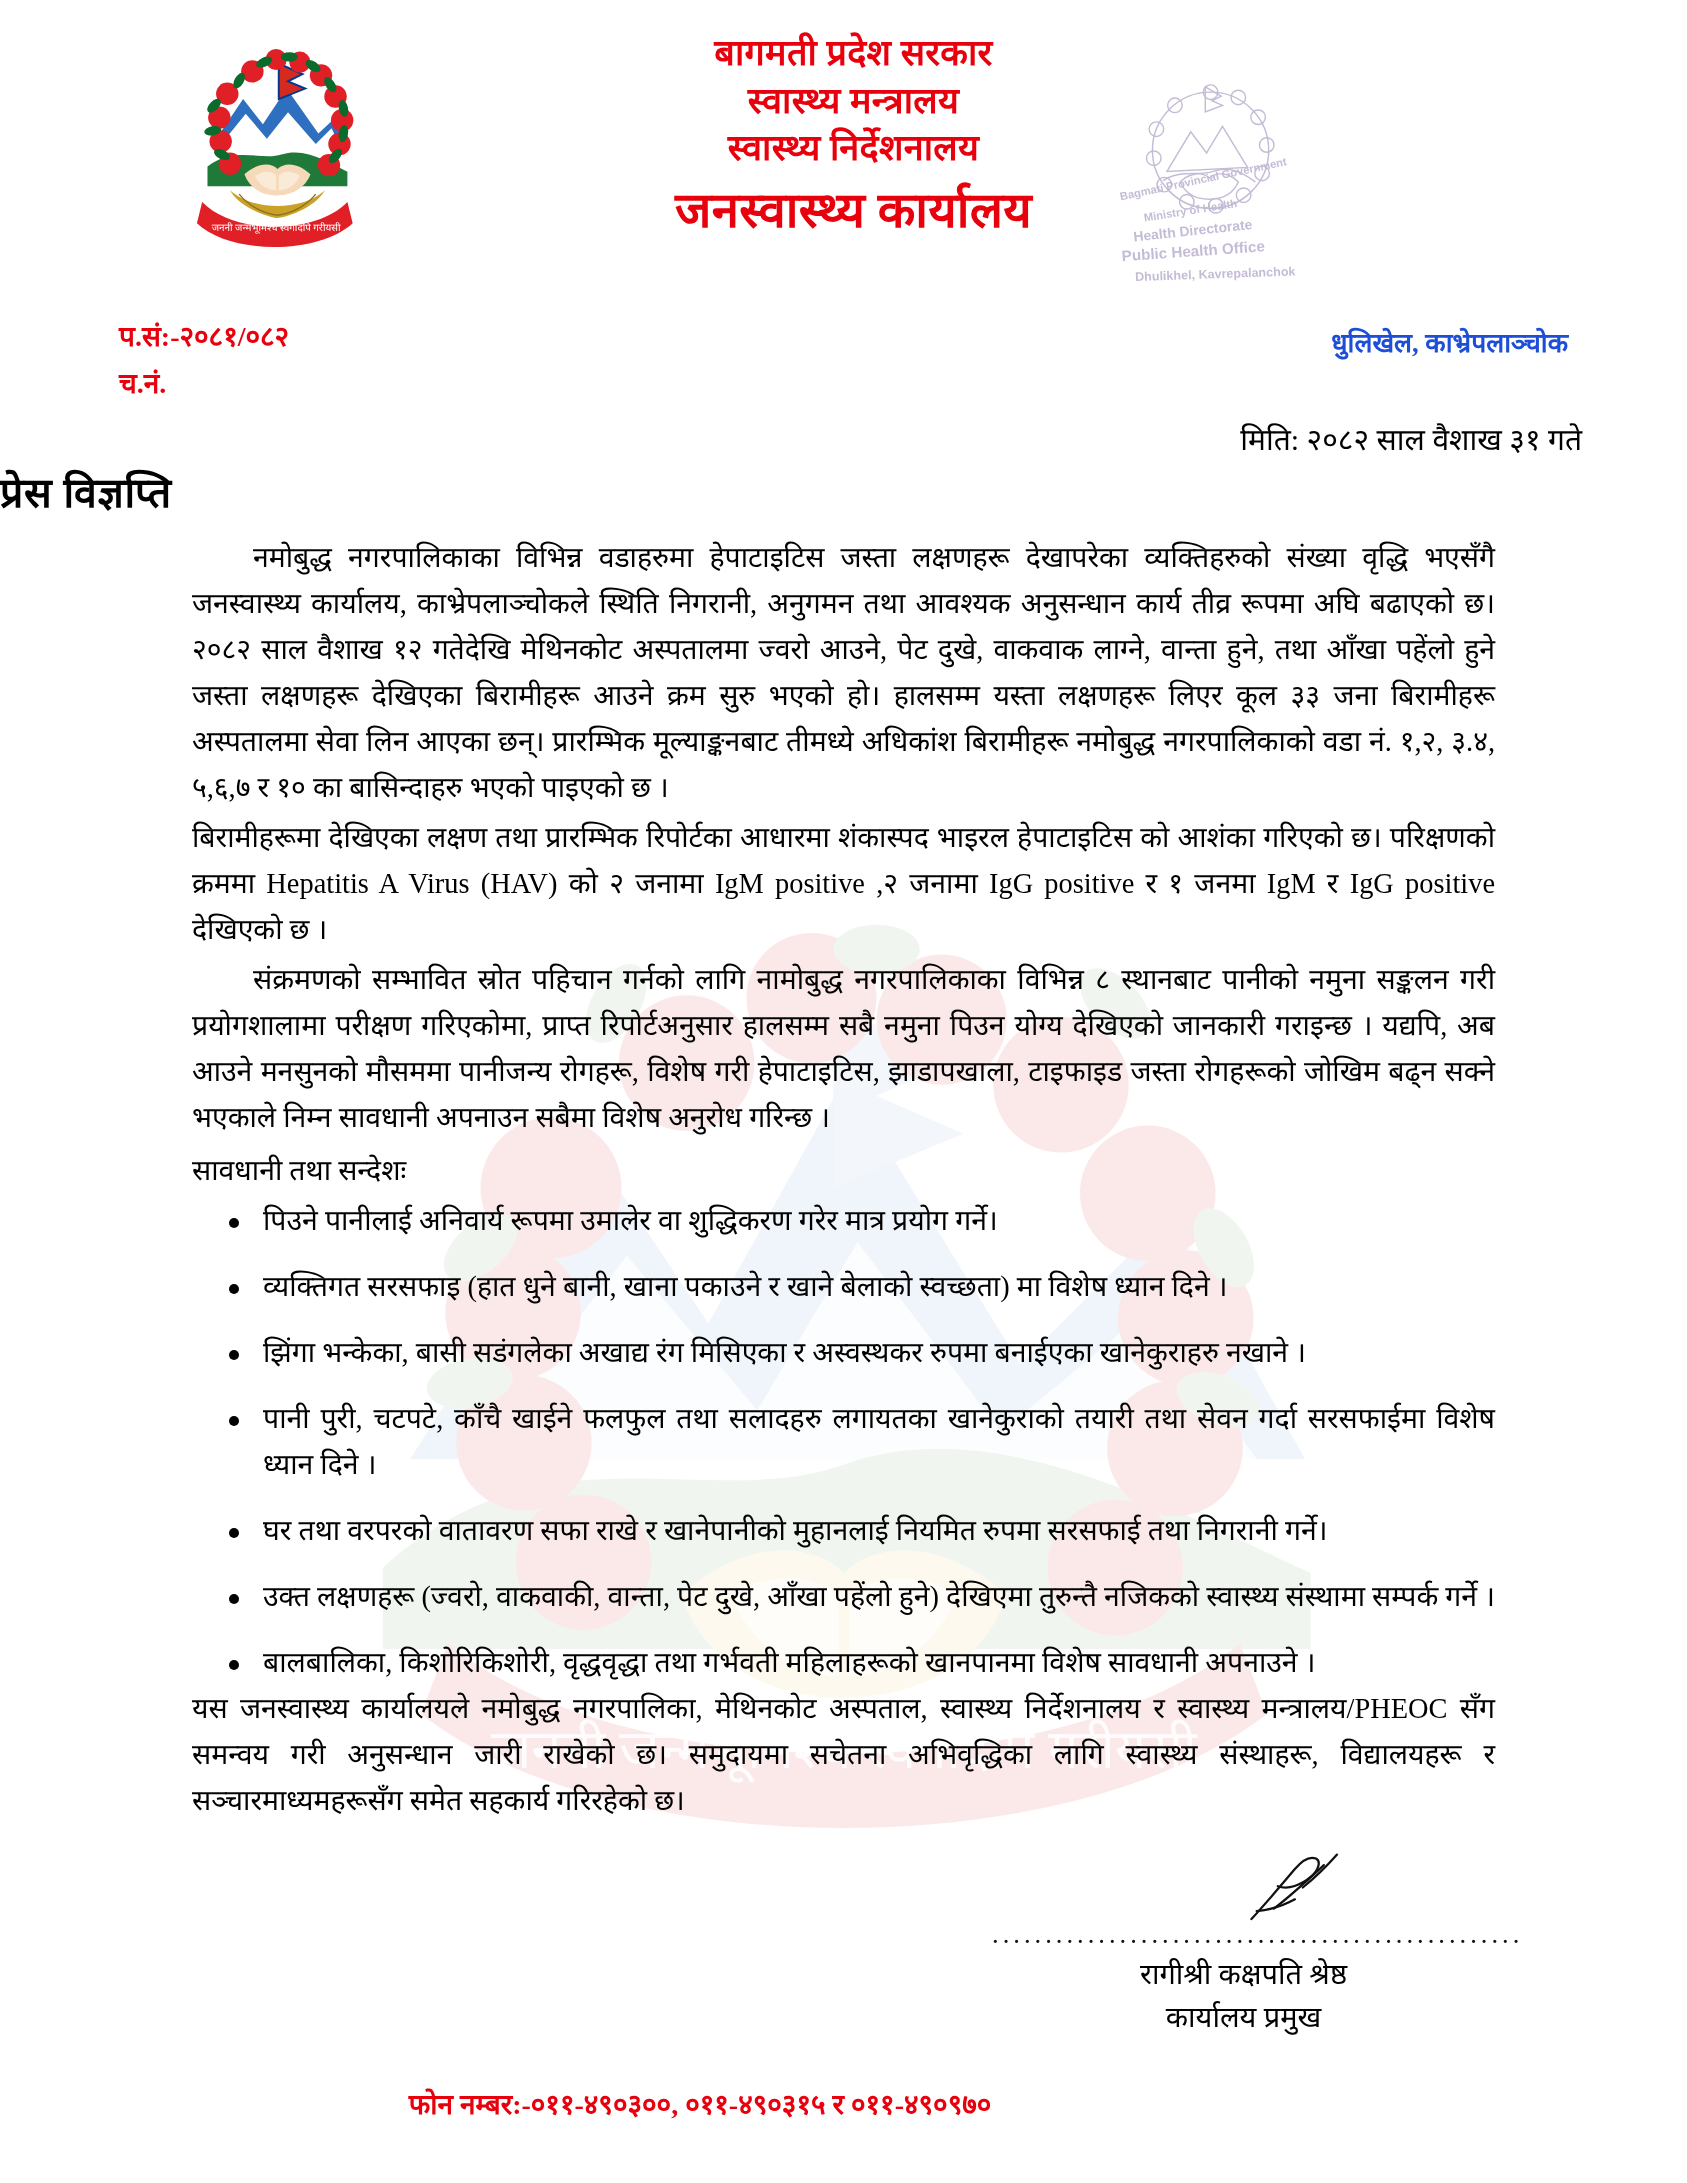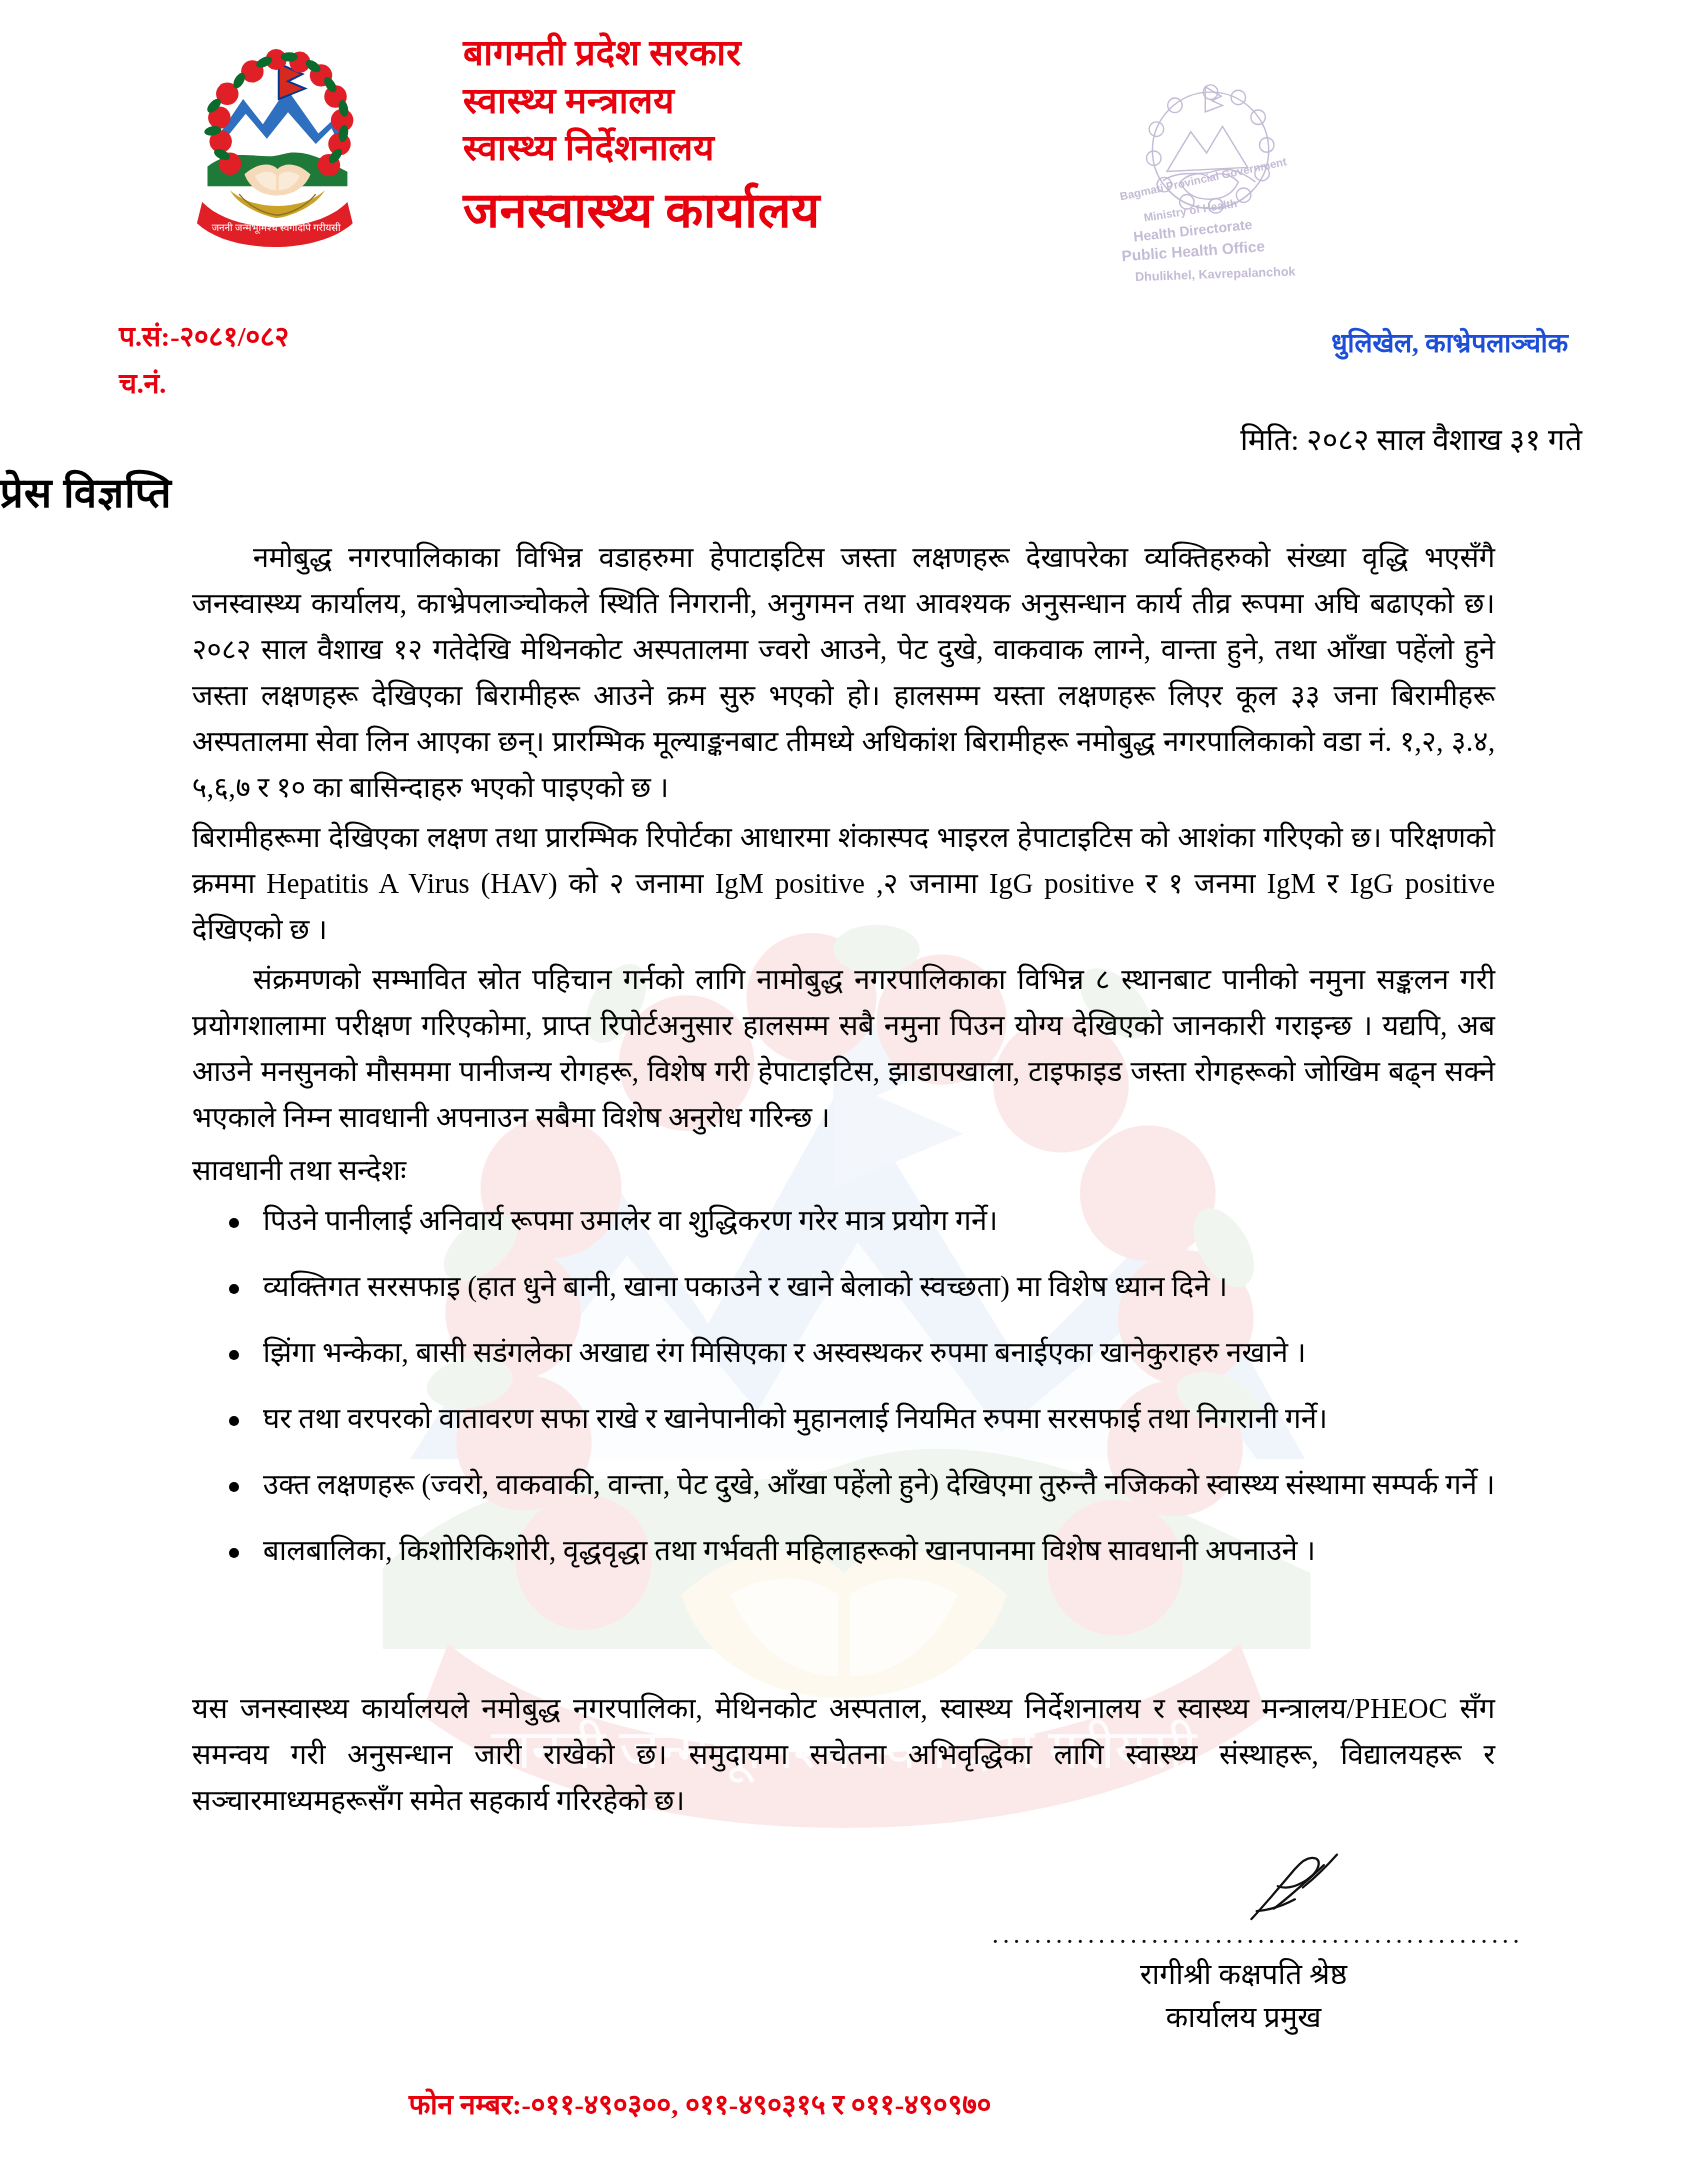--- a/index.html
+++ b/index.html
@@ -45,21 +45,21 @@
     left: 189px;
     top: 25px;
     width: 165px;
     height: 238px;
   }
   #header-titles {
     position: absolute;
     left: 463px;
     top: 30px;
     width: 781px;
-    text-align: left;
+    text-align: center;
     color: #e8000d;
   }
   .hdr-line {
     font-weight: bold;
     letter-spacing: 0.3px;
     line-height: 1.32;
     white-space: nowrap;
   }
   .hdr-1 { font-size: 36px; }
   .hdr-2 { font-size: 36px; }
@@ -380,20 +380,21 @@
     <p class="para indent">नमोबुद्ध नगरपालिकाका विभिन्न वडाहरुमा हेपाटाइटिस जस्ता लक्षणहरू देखापरेका व्यक्तिहरुको संख्या वृद्धि भएसँगै जनस्वास्थ्य कार्यालय, काभ्रेपलाञ्चोकले स्थिति निगरानी, अनुगमन तथा आवश्यक अनुसन्धान कार्य तीव्र रूपमा अघि बढाएको छ। २०८२ साल वैशाख १२ गतेदेखि मेथिनकोट अस्पतालमा ज्वरो आउने, पेट दुखे, वाकवाक लाग्ने, वान्ता हुने, तथा आँखा पहेंलो हुने जस्ता लक्षणहरू देखिएका बिरामीहरू आउने क्रम सुरु भएको हो। हालसम्म यस्ता लक्षणहरू लिएर कूल ३३ जना बिरामीहरू अस्पतालमा सेवा लिन आएका छन्। प्रारम्भिक मूल्याङ्कनबाट तीमध्ये अधिकांश बिरामीहरू नमोबुद्ध नगरपालिकाको वडा नं. १,२, ३.४, ५,६,७ र १० का बासिन्दाहरु भएको पाइएको छ ।</p>
     <p class="para">बिरामीहरूमा देखिएका लक्षण तथा प्रारम्भिक रिपोर्टका आधारमा शंकास्पद भाइरल हेपाटाइटिस को आशंका गरिएको छ। परिक्षणको क्रममा Hepatitis A Virus (HAV) को २ जनामा IgM positive ,२ जनामा IgG positive र १ जनमा IgM र IgG positive देखिएको छ ।</p>
     <p class="para indent">संक्रमणको सम्भावित स्रोत पहिचान गर्नको लागि नामोबुद्ध नगरपालिकाका विभिन्न ८ स्थानबाट पानीको नमुना सङ्कलन गरी प्रयोगशालामा परीक्षण गरिएकोमा, प्राप्त रिपोर्टअनुसार हालसम्म सबै नमुना पिउन योग्य देखिएको जानकारी गराइन्छ । यद्यपि, अब आउने मनसुनको मौसममा पानीजन्य रोगहरू, विशेष गरी हेपाटाइटिस, झाडापखाला, टाइफाइड जस्ता रोगहरूको जोखिम बढ्न सक्ने भएकाले निम्न सावधानी अपनाउन सबैमा विशेष अनुरोध गरिन्छ ।</p>
 
     <div class="section-label">सावधानी तथा सन्देशः</div>
 
     <ul class="advice">
       <li>पिउने पानीलाई अनिवार्य रूपमा उमालेर वा शुद्धिकरण गरेर मात्र प्रयोग गर्ने।</li>
       <li>व्यक्तिगत सरसफाइ (हात धुने बानी, खाना पकाउने र खाने बेलाको स्वच्छता) मा विशेष ध्यान दिने ।</li>
       <li>झिंगा भन्केका, बासी सडंगलेका अखाद्य रंग मिसिएका र अस्वस्थकर रुपमा बनाईएका खानेकुराहरु नखाने ।</li>
+      <li>पानी पुरी, चटपटे, काँचै खाईने फलफुल तथा सलादहरु लगायतका खानेकुराको तयारी तथा सेवन गर्दा सरसफाईमा विशेष ध्यान दिने ।</li>
       <li>घर तथा वरपरको वातावरण सफा राखे र खानेपानीको मुहानलाई नियमित रुपमा सरसफाई तथा निगरानी गर्ने।</li>
       <li>उक्त लक्षणहरू (ज्वरो, वाकवाकी, वान्ता, पेट दुखे, आँखा पहेंलो हुने) देखिएमा तुरुन्तै नजिकको स्वास्थ्य संस्थामा सम्पर्क गर्ने ।</li>
       <li>बालबालिका, किशोरिकिशोरी, वृद्धवृद्धा तथा गर्भवती महिलाहरूको खानपानमा विशेष सावधानी अपनाउने ।</li>
     </ul>
   </div>
 
   <div id="closing-block">
     <p class="para">यस जनस्वास्थ्य कार्यालयले नमोबुद्ध नगरपालिका, मेथिनकोट अस्पताल, स्वास्थ्य निर्देशनालय र स्वास्थ्य मन्त्रालय/PHEOC सँग समन्वय गरी अनुसन्धान जारी राखेको छ। समुदायमा सचेतना अभिवृद्धिका लागि स्वास्थ्य संस्थाहरू, विद्यालयहरू र सञ्चारमाध्यमहरूसँग समेत सहकार्य गरिरहेको छ।</p>
   </div>
 

